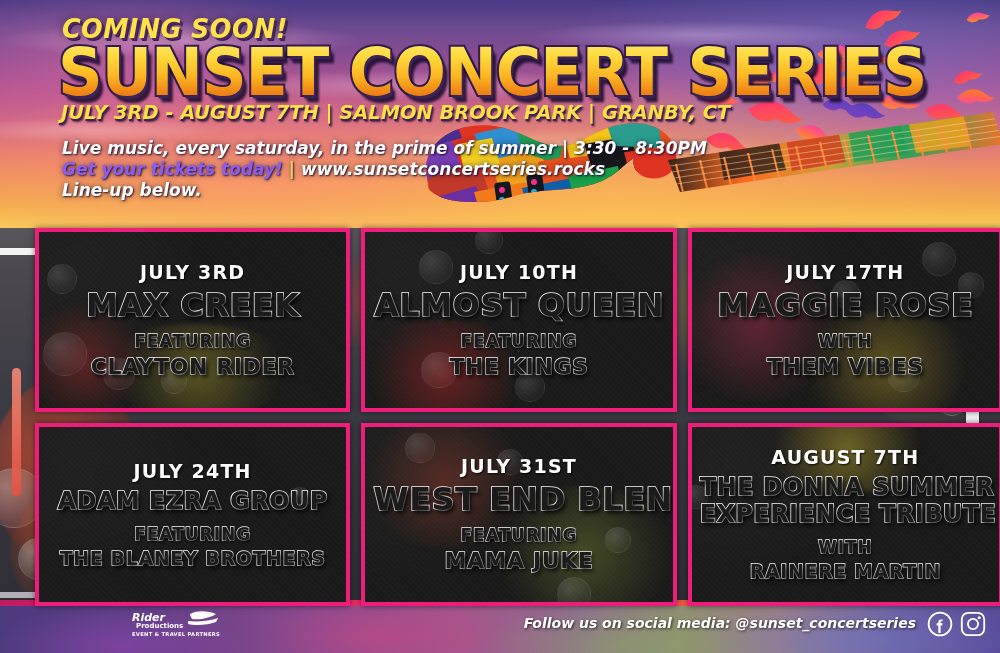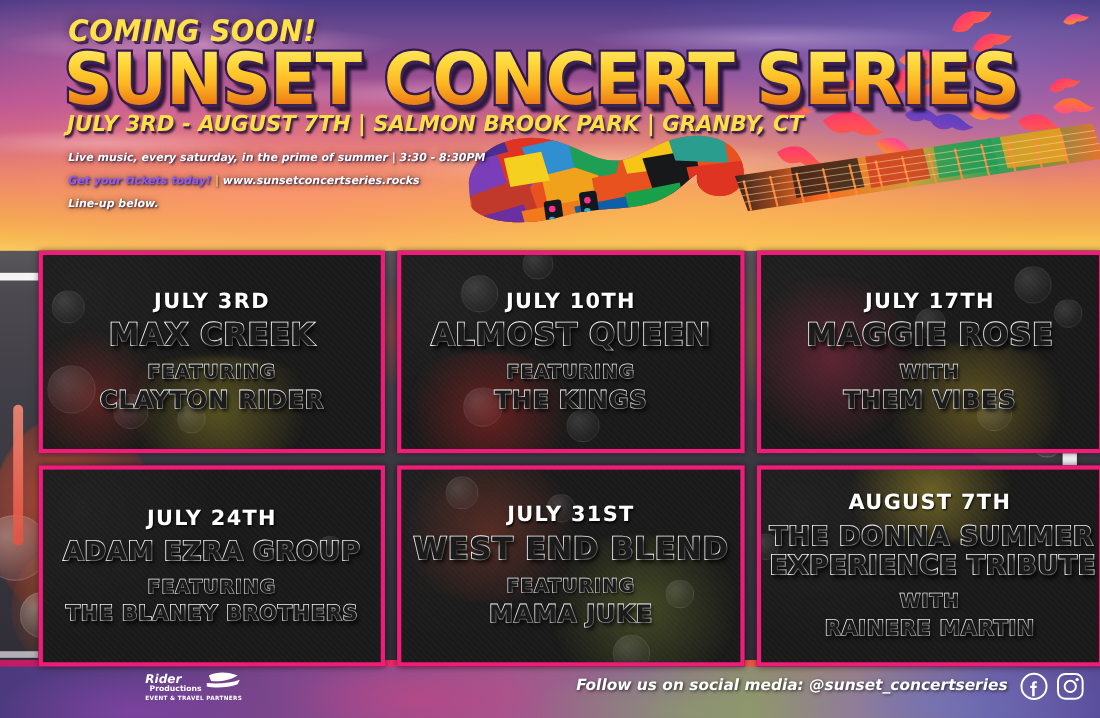--- a/index.html
+++ b/index.html
@@ -139,21 +139,21 @@
     font-size:20px; font-weight:bold; font-style:italic;
     color:#ffdf45;
     font-family:"DejaVu Sans", sans-serif;
     letter-spacing:0px;
     text-shadow:1px 2px 0 #3e2257, 2px 3px 2px rgba(20,8,40,.7);
     white-space:nowrap;
     transform:scaleX(.97); transform-origin:left center;
   }
   .subline{
     position:absolute; left:62px;
-    font-size:10px; font-weight:bold; font-style:italic;
+    font-size:17px; font-weight:bold; font-style:italic;
     color:#ffffff;
     font-family:"DejaVu Sans", sans-serif;
     text-shadow:1px 1px 2px rgba(20,8,40,.85), 0 0 6px rgba(30,10,50,.6);
     white-space:nowrap;
   }
   .sub1{ top:138px; }
   .sub2{ top:159px; }
   .sub3{ top:180px; }
   .green{ color:#8b5cf6; }
   .sep{ color:#e8d45a; }
@@ -194,21 +194,21 @@
   .c-date{
     font-family:"DejaVu Sans", sans-serif;
     font-size:19px; font-weight:bold; letter-spacing:1.2px;
     color:#ffffff;
     text-shadow:1px 1px 2px rgba(0,0,0,.9);
     margin-bottom:6px;
   }
   .c-band{
     font-family:"DejaVu Sans", sans-serif;
     font-weight:bold; letter-spacing:.5px;
-    font-size:28px; line-height:1.02;
+    font-size:32px; line-height:1.02;
     color:#1b1b1b;
     -webkit-text-stroke:1.6px #ffffff;
     paint-order:stroke fill;
     text-shadow:2px 3px 4px rgba(0,0,0,.85);
     white-space:nowrap;
   }
   .c-band.two-line{ font-size:24px; line-height:1.12; letter-spacing:.4px; }
   .c-with{
     font-family:"DejaVu Sans", sans-serif;
     font-weight:bold; letter-spacing:1px;

